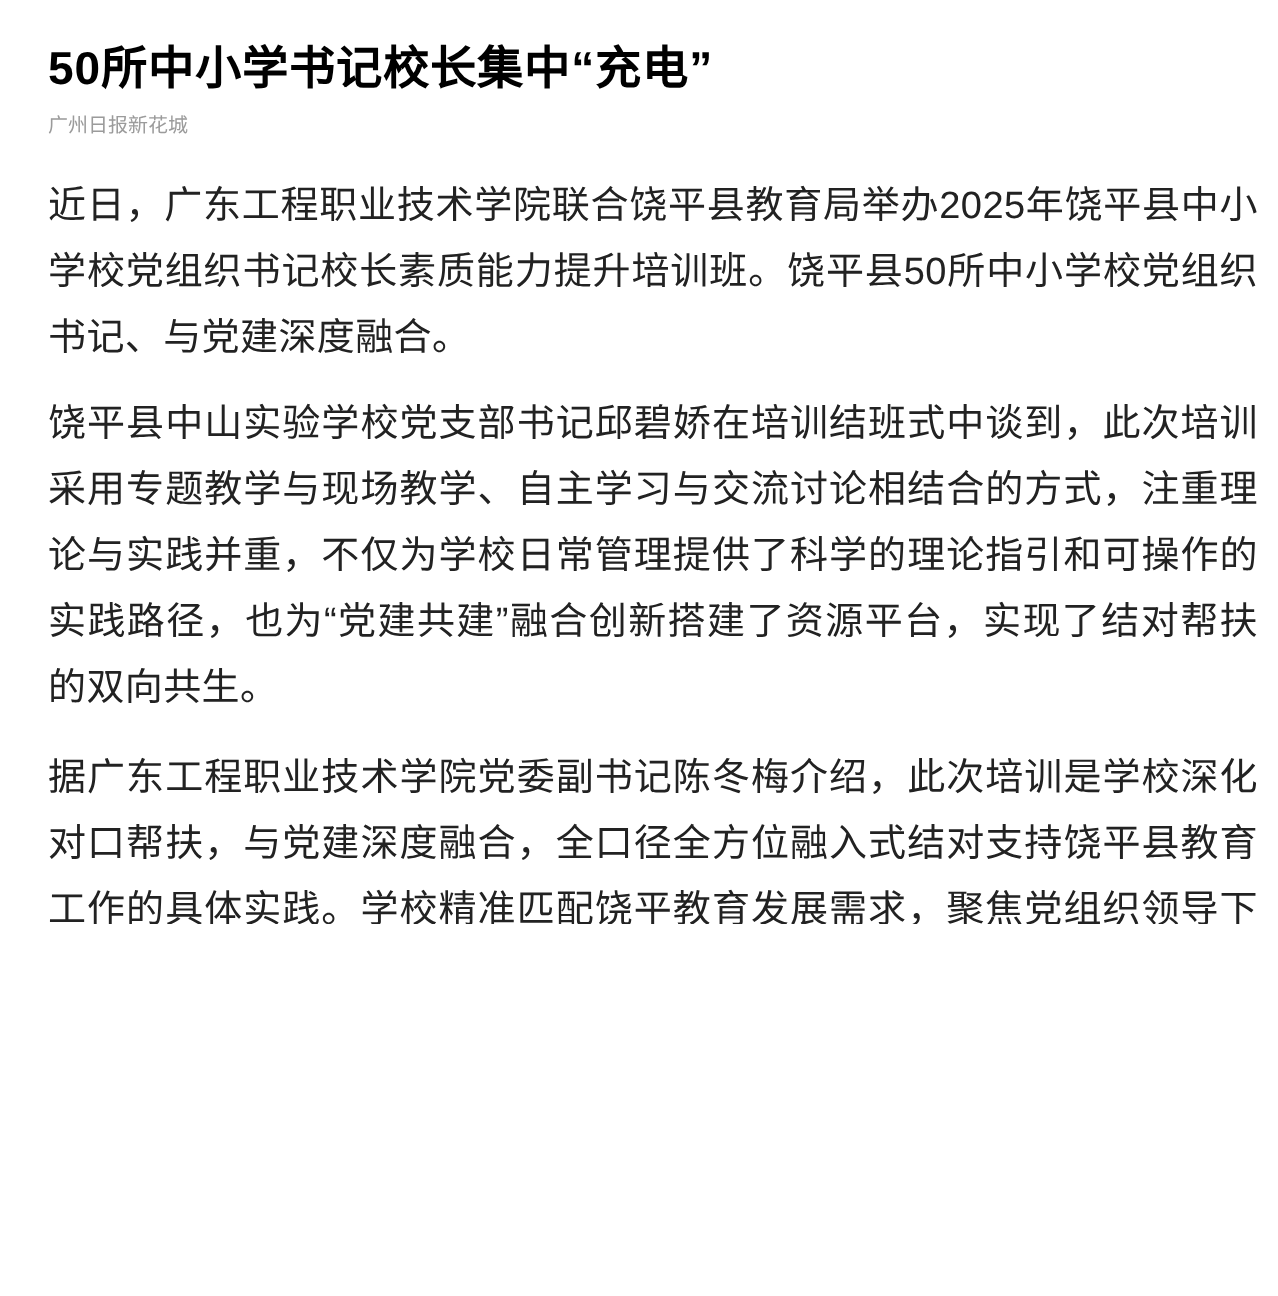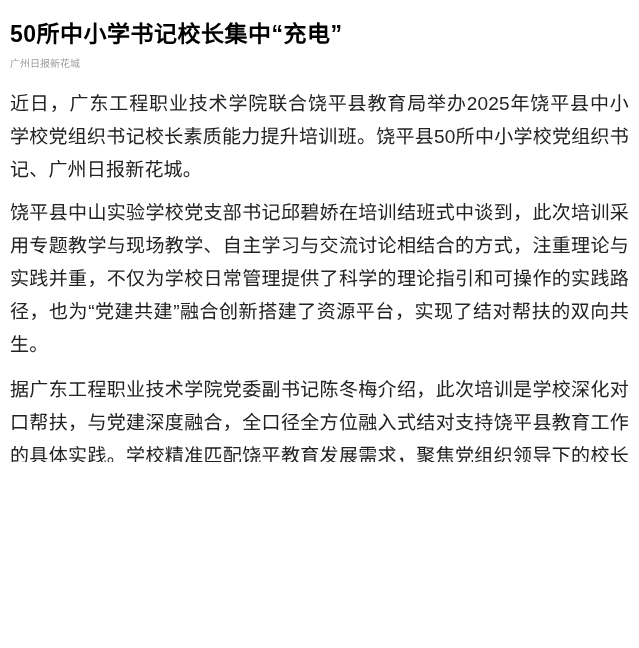--- a/index.html
+++ b/index.html
@@ -6,21 +6,21 @@
     margin: 0;
     padding: 0;
     background: #ffffff;
     font-family: "Liberation Sans", sans-serif;
   }
   .page {
     position: relative;
     width: 639px;
     height: 462px;
     box-sizing: border-box;
-    padding: 14px 10px 0 10px;
+    padding: 14px 10px 0 24px;
     overflow: hidden;
     background: #ffffff;
   }
   .article-title {
     margin: 4px 0 0 0;
     font-size: 23px;
     line-height: 32px;
     font-weight: 700;
     color: #000000;
     letter-spacing: 0.5px;
@@ -62,20 +62,20 @@
 <body>
 
 <div class="page">
 
   <h1 class="article-title">50所中小学书记校长集中“充电”</h1>
 
 
   <div class="meta-source">广州日报新花城</div>
 
   <div class="content">
-    <p class="p1">近日，广东工程职业技术学院联合饶平县教育局举办2025年饶平县中小学校党组织书记校长素质能力提升培训班。饶平县50所中小学校党组织书记、广州日报新花城。</p>
+    <p class="p1">近日，广东工程职业技术学院联合饶平县教育局举办2025年饶平县中小学校党组织书记校长素质能力提升培训班。饶平县50所中小学校党组织书记、与党建深度融合。</p>
     <p class="p2">饶平县中山实验学校党支部书记邱碧娇在培训结班式中谈到，此次培训采用专题教学与现场教学、自主学习与交流讨论相结合的方式，注重理论与实践并重，不仅为学校日常管理提供了科学的理论指引和可操作的实践路径，也为“党建共建”融合创新搭建了资源平台，实现了结对帮扶的双向共生。</p>
     <p class="p3">据广东工程职业技术学院党委副书记陈冬梅介绍，此次培训是学校深化对口帮扶，与党建深度融合，全口径全方位融入式结对支持饶平县教育工作的具体实践。学校精准匹配饶平教育发展需求，聚焦党组织领导下的校长负责制、融合创新搭建了资源平台、家校冲突管理、平安校园构建及校园舆情应对等关键议题展开培训，为饶平县教育高质量发展注入动能。</p>
   </div>
 
   <p class="credit byline">文/广州日报新花城记者：曾俊</p>
 
 </div>
 
 </body></html>

